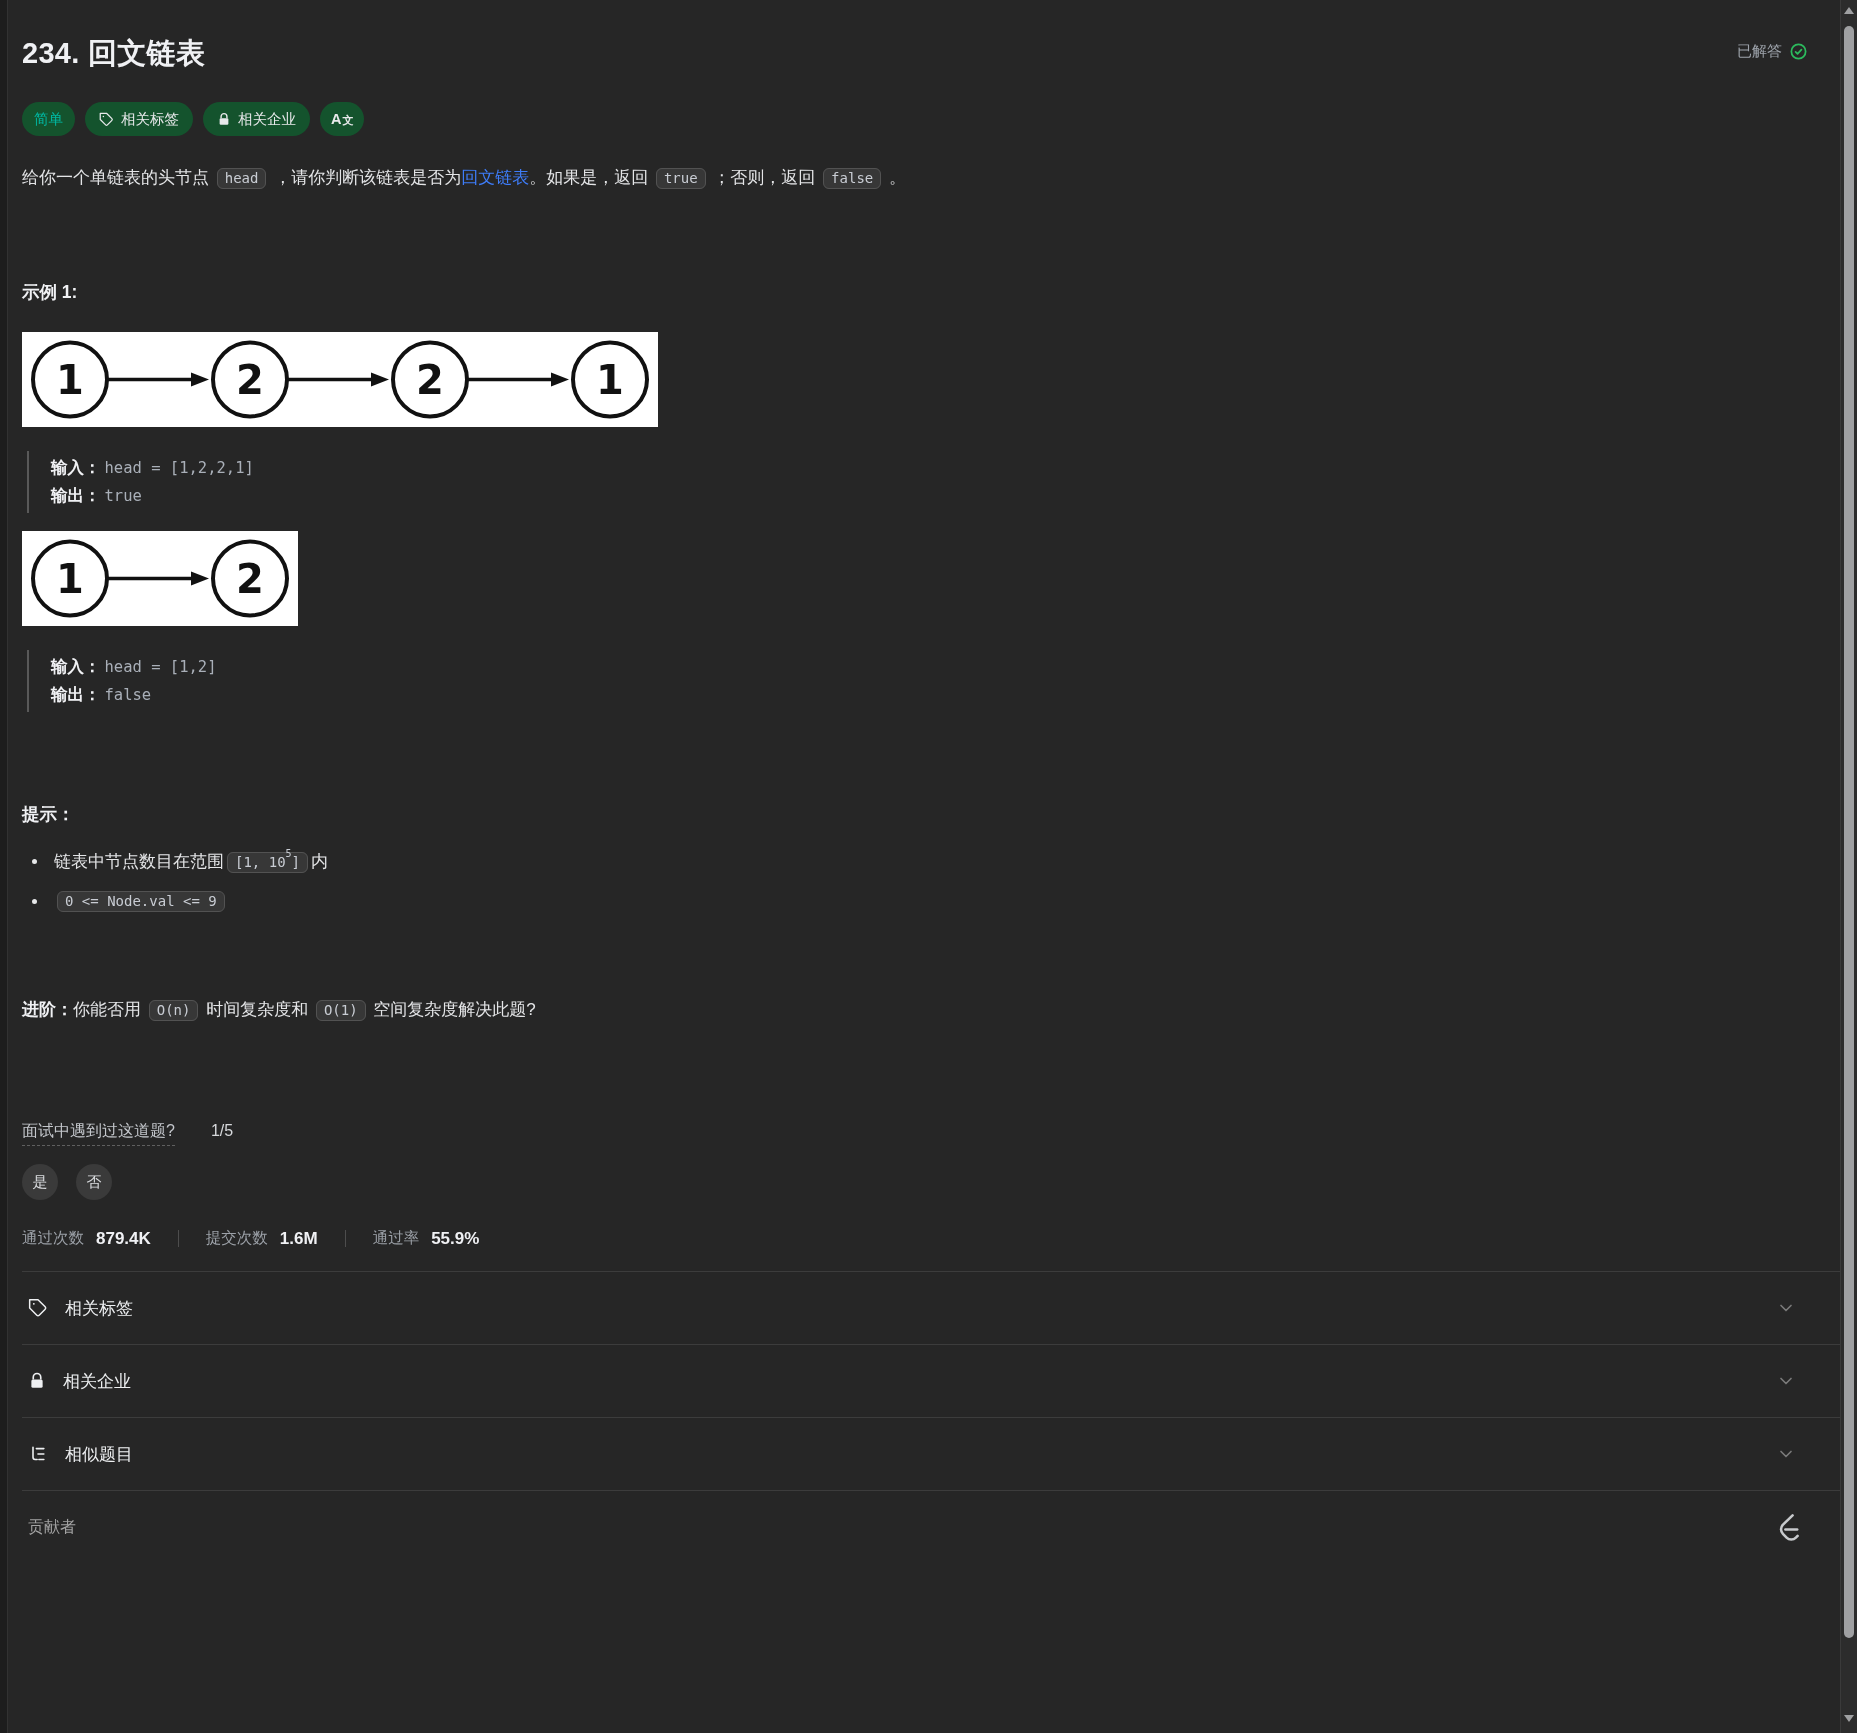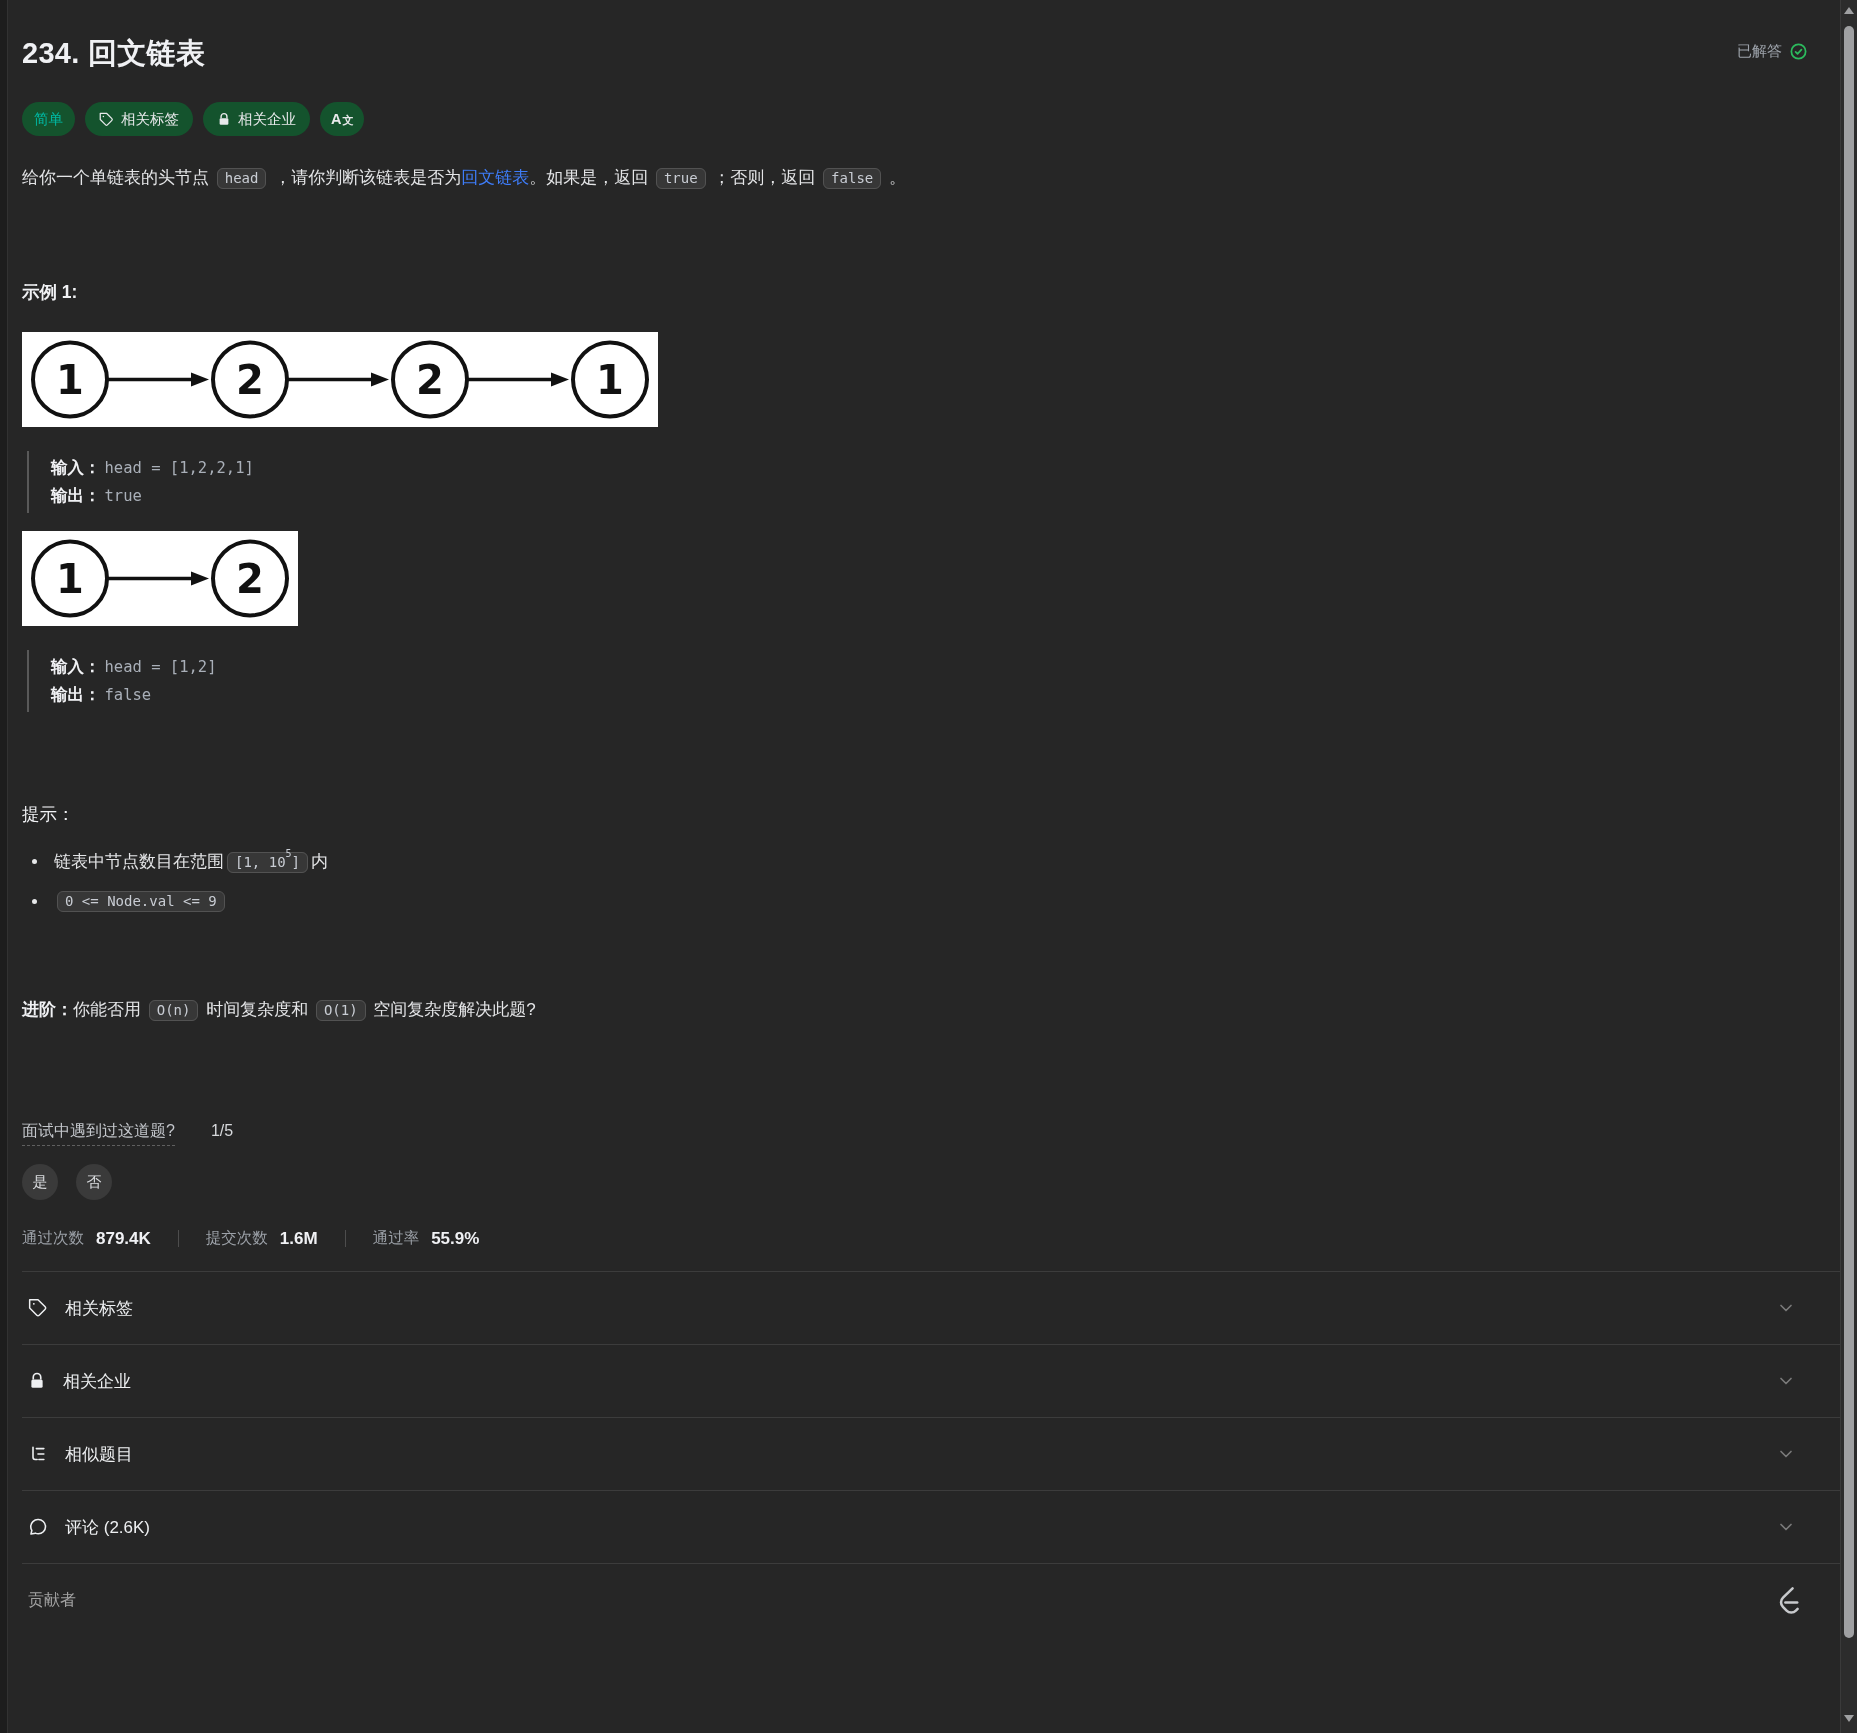--- a/index.html
+++ b/index.html
@@ -42,21 +42,21 @@
   .ex-label { margin-top:88px; font-size:17.5px; font-weight:700; color:#f0f1f4; }
   .ex-label.second { margin-top:38px; }
   .ll-img { margin-top:28px; font-size:0; line-height:0; }
   .ll-img.second { margin-top:18px; }
   .io-block { margin-top:24px; margin-left:5px; border-left:2px solid #595959; padding:3px 0 3px 22px; }
   .io-line { font-size:16.5px; line-height:27px; }
   .io-line b { color:#f0f1f4; font-weight:700;text-align:center; }
   .io-line .val { font-family:"DejaVu Sans Mono","Liberation Mono",monospace; font-size:15.5px; color:#a9afb8; margin-left:4px; }
 
   
-  .hint-label { margin-top:90px; font-size:17.5px; font-weight:400; color:#f0f1f4; }
+  .hint-label { margin-top:90px; font-size:17.5px; font-weight:700; color:#f0f1f4; }
   ul.constraints { list-style:none; margin-top:24px; }
   ul.constraints li { display:flex; align-items:center; margin:18px 0; font-size:17px; color:#e4e5e7; }
   .dot { width:5px; height:5px; border-radius:50%; background:#e6e7e9; margin:0 17px 0 10px; flex:none; }
 
   .advanced { margin-top:86px; font-size:17px; color:#e4e5e7; }
   .advanced b { color:#f0f1f4; font-weight:700; }
 
   
   .poll-q { margin-top:100px; font-size:16px; color:#c4c7cc; display:flex; align-items:baseline; }
   .poll-q .q { border-bottom:1.5px dashed #606060; padding-bottom:3px; }
@@ -250,33 +250,20 @@
         </svg>
       </span>
       <span class="slabel">相似题目</span>
       <span class="chev">
         <svg width="20" height="20" viewBox="0 0 24 24" fill="none" stroke="currentColor" stroke-width="2" stroke-linecap="round" stroke-linejoin="round">
             <polyline points="6 9 12 15 18 9"></polyline>
           </svg>
       </span>
     </div>
 
-    <div class="sec-row">
-      <span class="sicon">
-        <svg width="20" height="20" viewBox="0 0 24 24" fill="none" stroke="#eef0f2" stroke-width="1.9" stroke-linecap="round" stroke-linejoin="round">
-          <path d="M21 11.6a8.6 8.6 0 0 1-8.7 8.5c-1.2 0-2.4-.2-3.4-.7L3.6 20.4l1-4.3a8.3 8.3 0 0 1-1.3-4.5A8.6 8.6 0 0 1 12 3.1a8.6 8.6 0 0 1 9 8.5z"></path>
-        </svg>
-      </span>
-      <span class="slabel">评论 (2.6K)</span>
-      <span class="chev">
-        <svg width="20" height="20" viewBox="0 0 24 24" fill="none" stroke="currentColor" stroke-width="2" stroke-linecap="round" stroke-linejoin="round">
-            <polyline points="6 9 12 15 18 9"></polyline>
-          </svg>
-      </span>
-    </div>
 
     <div class="footer-row">
       <span class="flabel">贡献者</span>
       <span class="logo">
         <svg width="26" height="30" viewBox="0 0 24 28" fill="none" stroke="#c7c9cc" stroke-width="2.4" stroke-linecap="round" stroke-linejoin="round">
           <path d="M17.2 3.2l-8.9 8.6a6.1 6.1 0 0 0-.1 8.7l3.4 3.4a6.2 6.2 0 0 0 8.7 0l1.6-1.6"></path>
           <path d="M10.5 16.4h11"></path>
         </svg>
       </span>
     </div>

